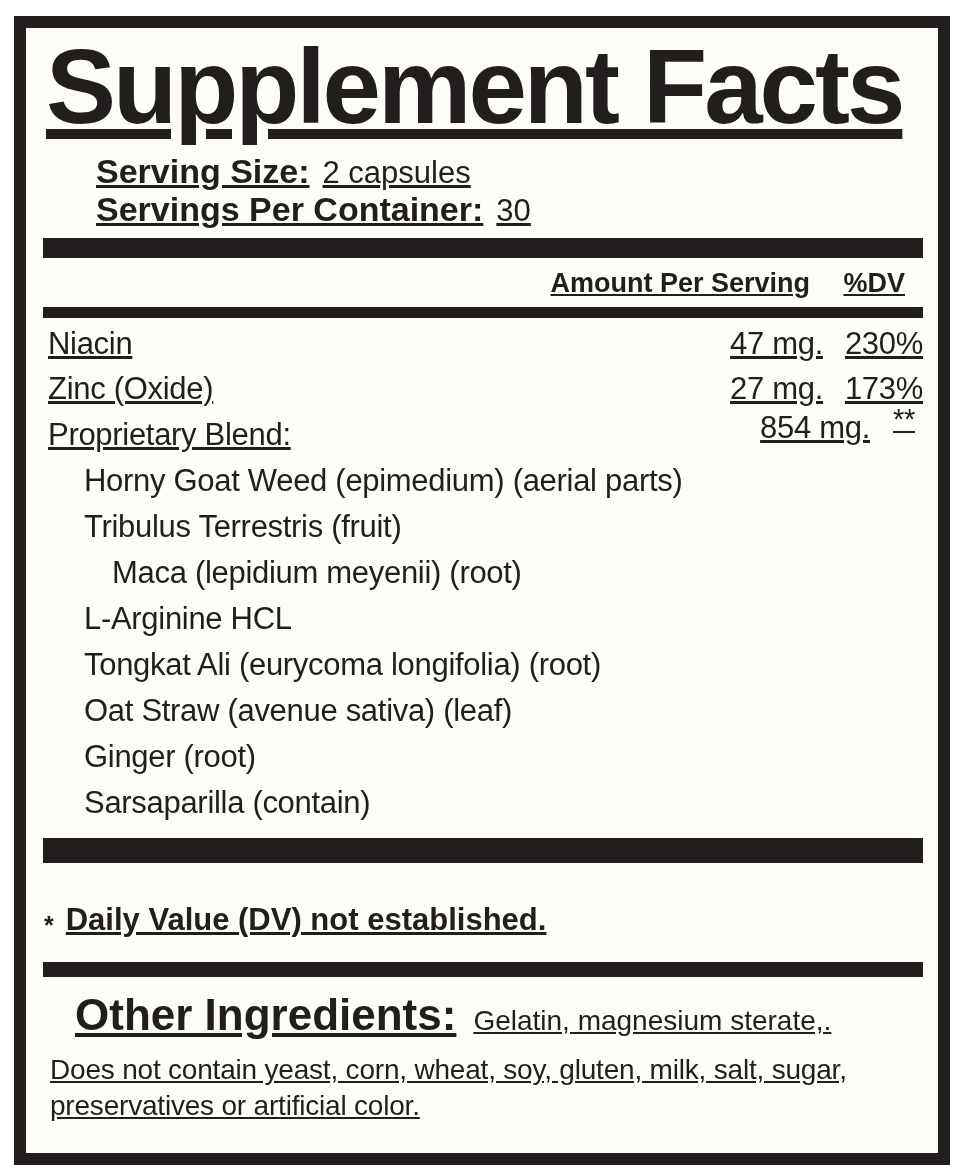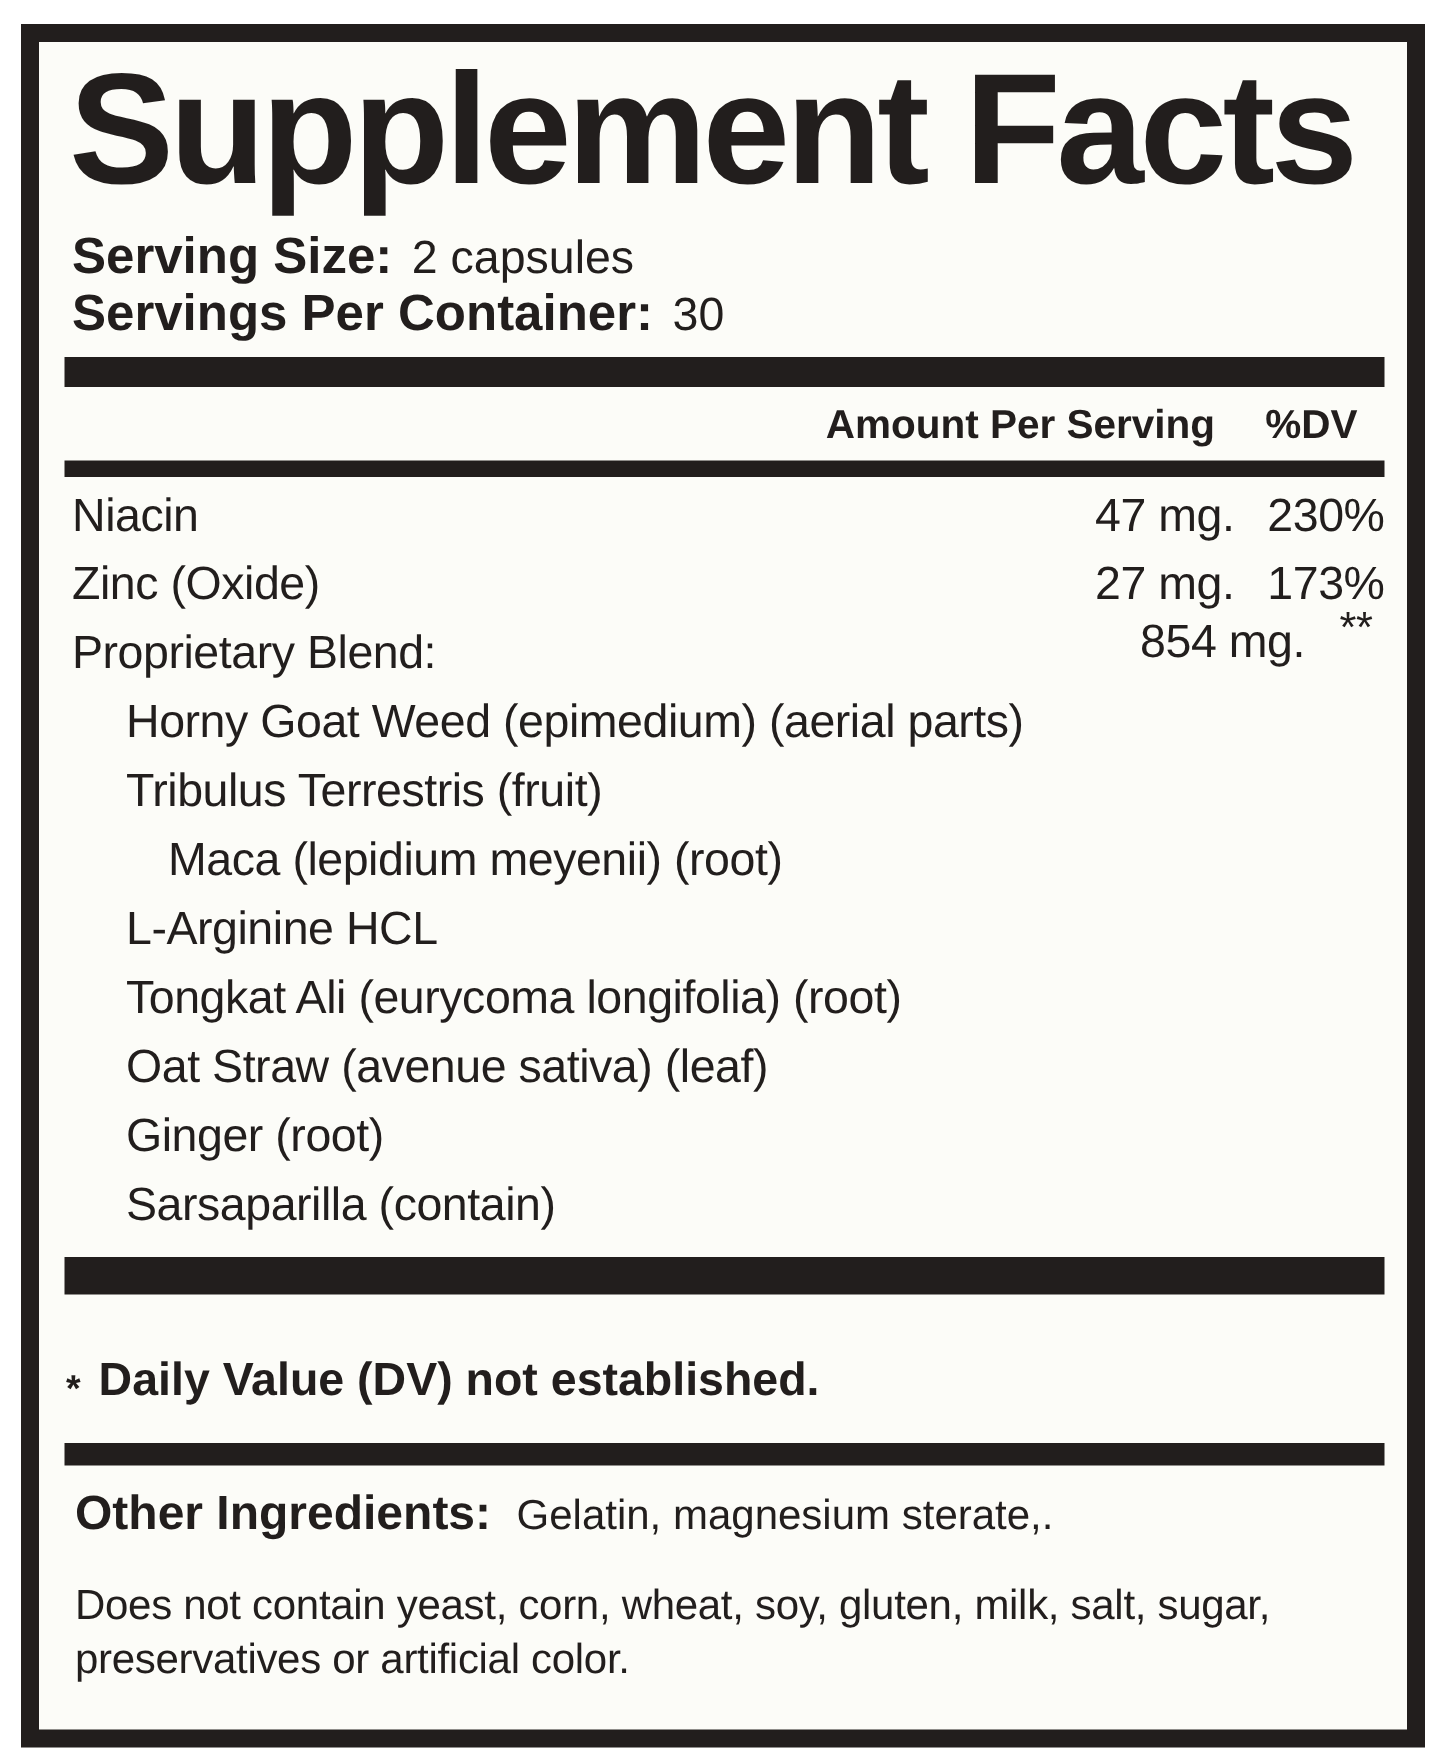--- a/index.html
+++ b/index.html
@@ -13,56 +13,56 @@
     overflow: hidden;
   }
   .label-box {
     position: absolute;
     left: 14px; top: 16px;
     width: 936px; height: 1149px;
     box-sizing: border-box;
     border: 12px solid #221e1d;
     background: #fcfcf8;
   }
-  .abs { position: absolute; white-space: nowrap; }
+  .abs { position: absolute; white-space: nowrap; text-decoration: underline; }
   .bar {
     position: absolute;
     left: 43px;
     width: 880px;
     background: #221e1d;
   }
   .title {
     left: 46px; top: 24px;
     font-size: 105px;
     font-weight: bold;
     letter-spacing: -3px;
     line-height: 1.2;
   }
-  .serving-line { display: flex; align-items: baseline; }
+  .serving-line { display: flex; align-items: baseline; margin-left: 48px; }
   .b-label { font-size: 34px; font-weight: bold; }
   .r-value { font-size: 31px; font-weight: normal; margin-left: 13px; }
   .col-header { font-size: 27px; font-weight: bold; }
   .row-text { font-size: 31px; font-weight: normal; letter-spacing: -0.3px; }
   .blend-item {
     position: absolute;
     left: 84px;
     font-size: 31px;
     letter-spacing: -0.3px;
     white-space: nowrap;
   }
   .footnote { left: 44px; top: 902px; font-size: 31px; font-weight: bold; }
   .footnote .star {
     display: inline-block;
     font-size: 25px;
     position: relative;
     top: 4px;
     margin-right: 12px;
   }
   .other-line { left: 50px; top: 990px; display: flex; align-items: baseline; }
-  .other-label { font-size: 32px; font-weight: bold; }
+  .other-label { font-size: 44px; font-weight: bold; margin-left: 25px; }
   .other-value { font-size: 28px; margin-left: 17px; }
   .disclaimer { font-size: 28px; font-weight: normal; letter-spacing: -0.2px; }
 </style>
 </head>
 <body>
 
 <div class="page">
 
   <div class="label-box"></div>
 

